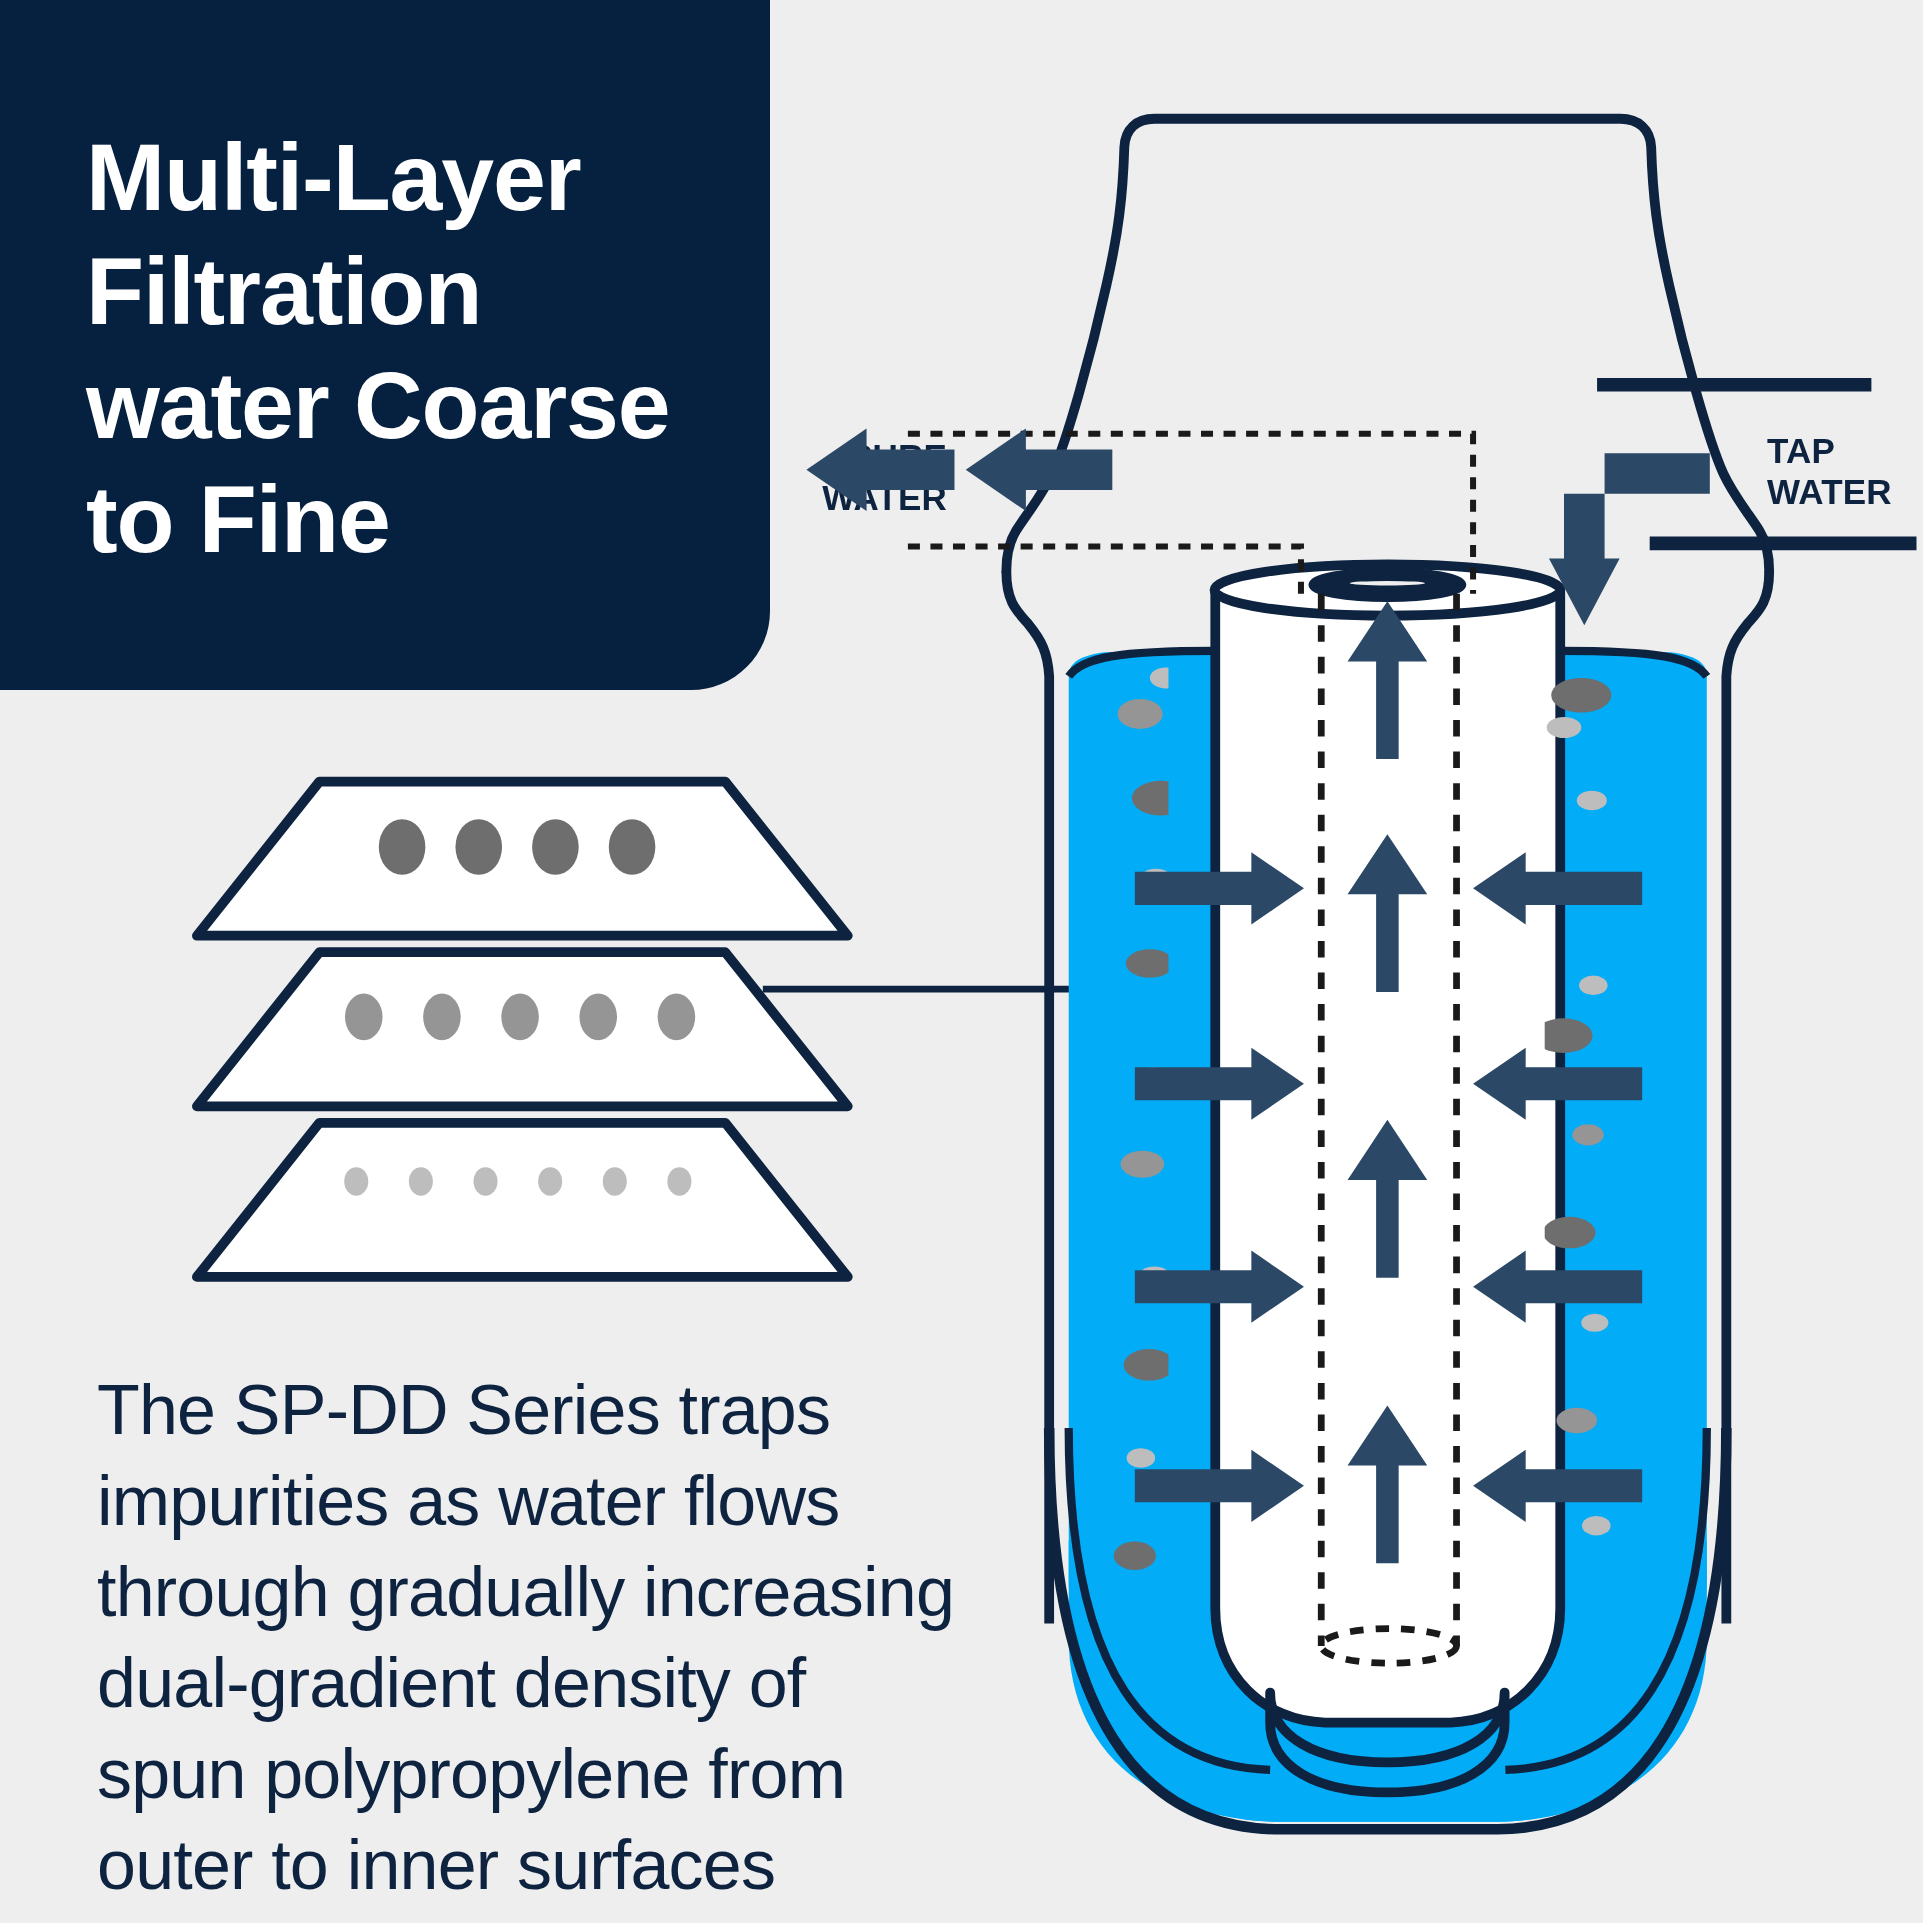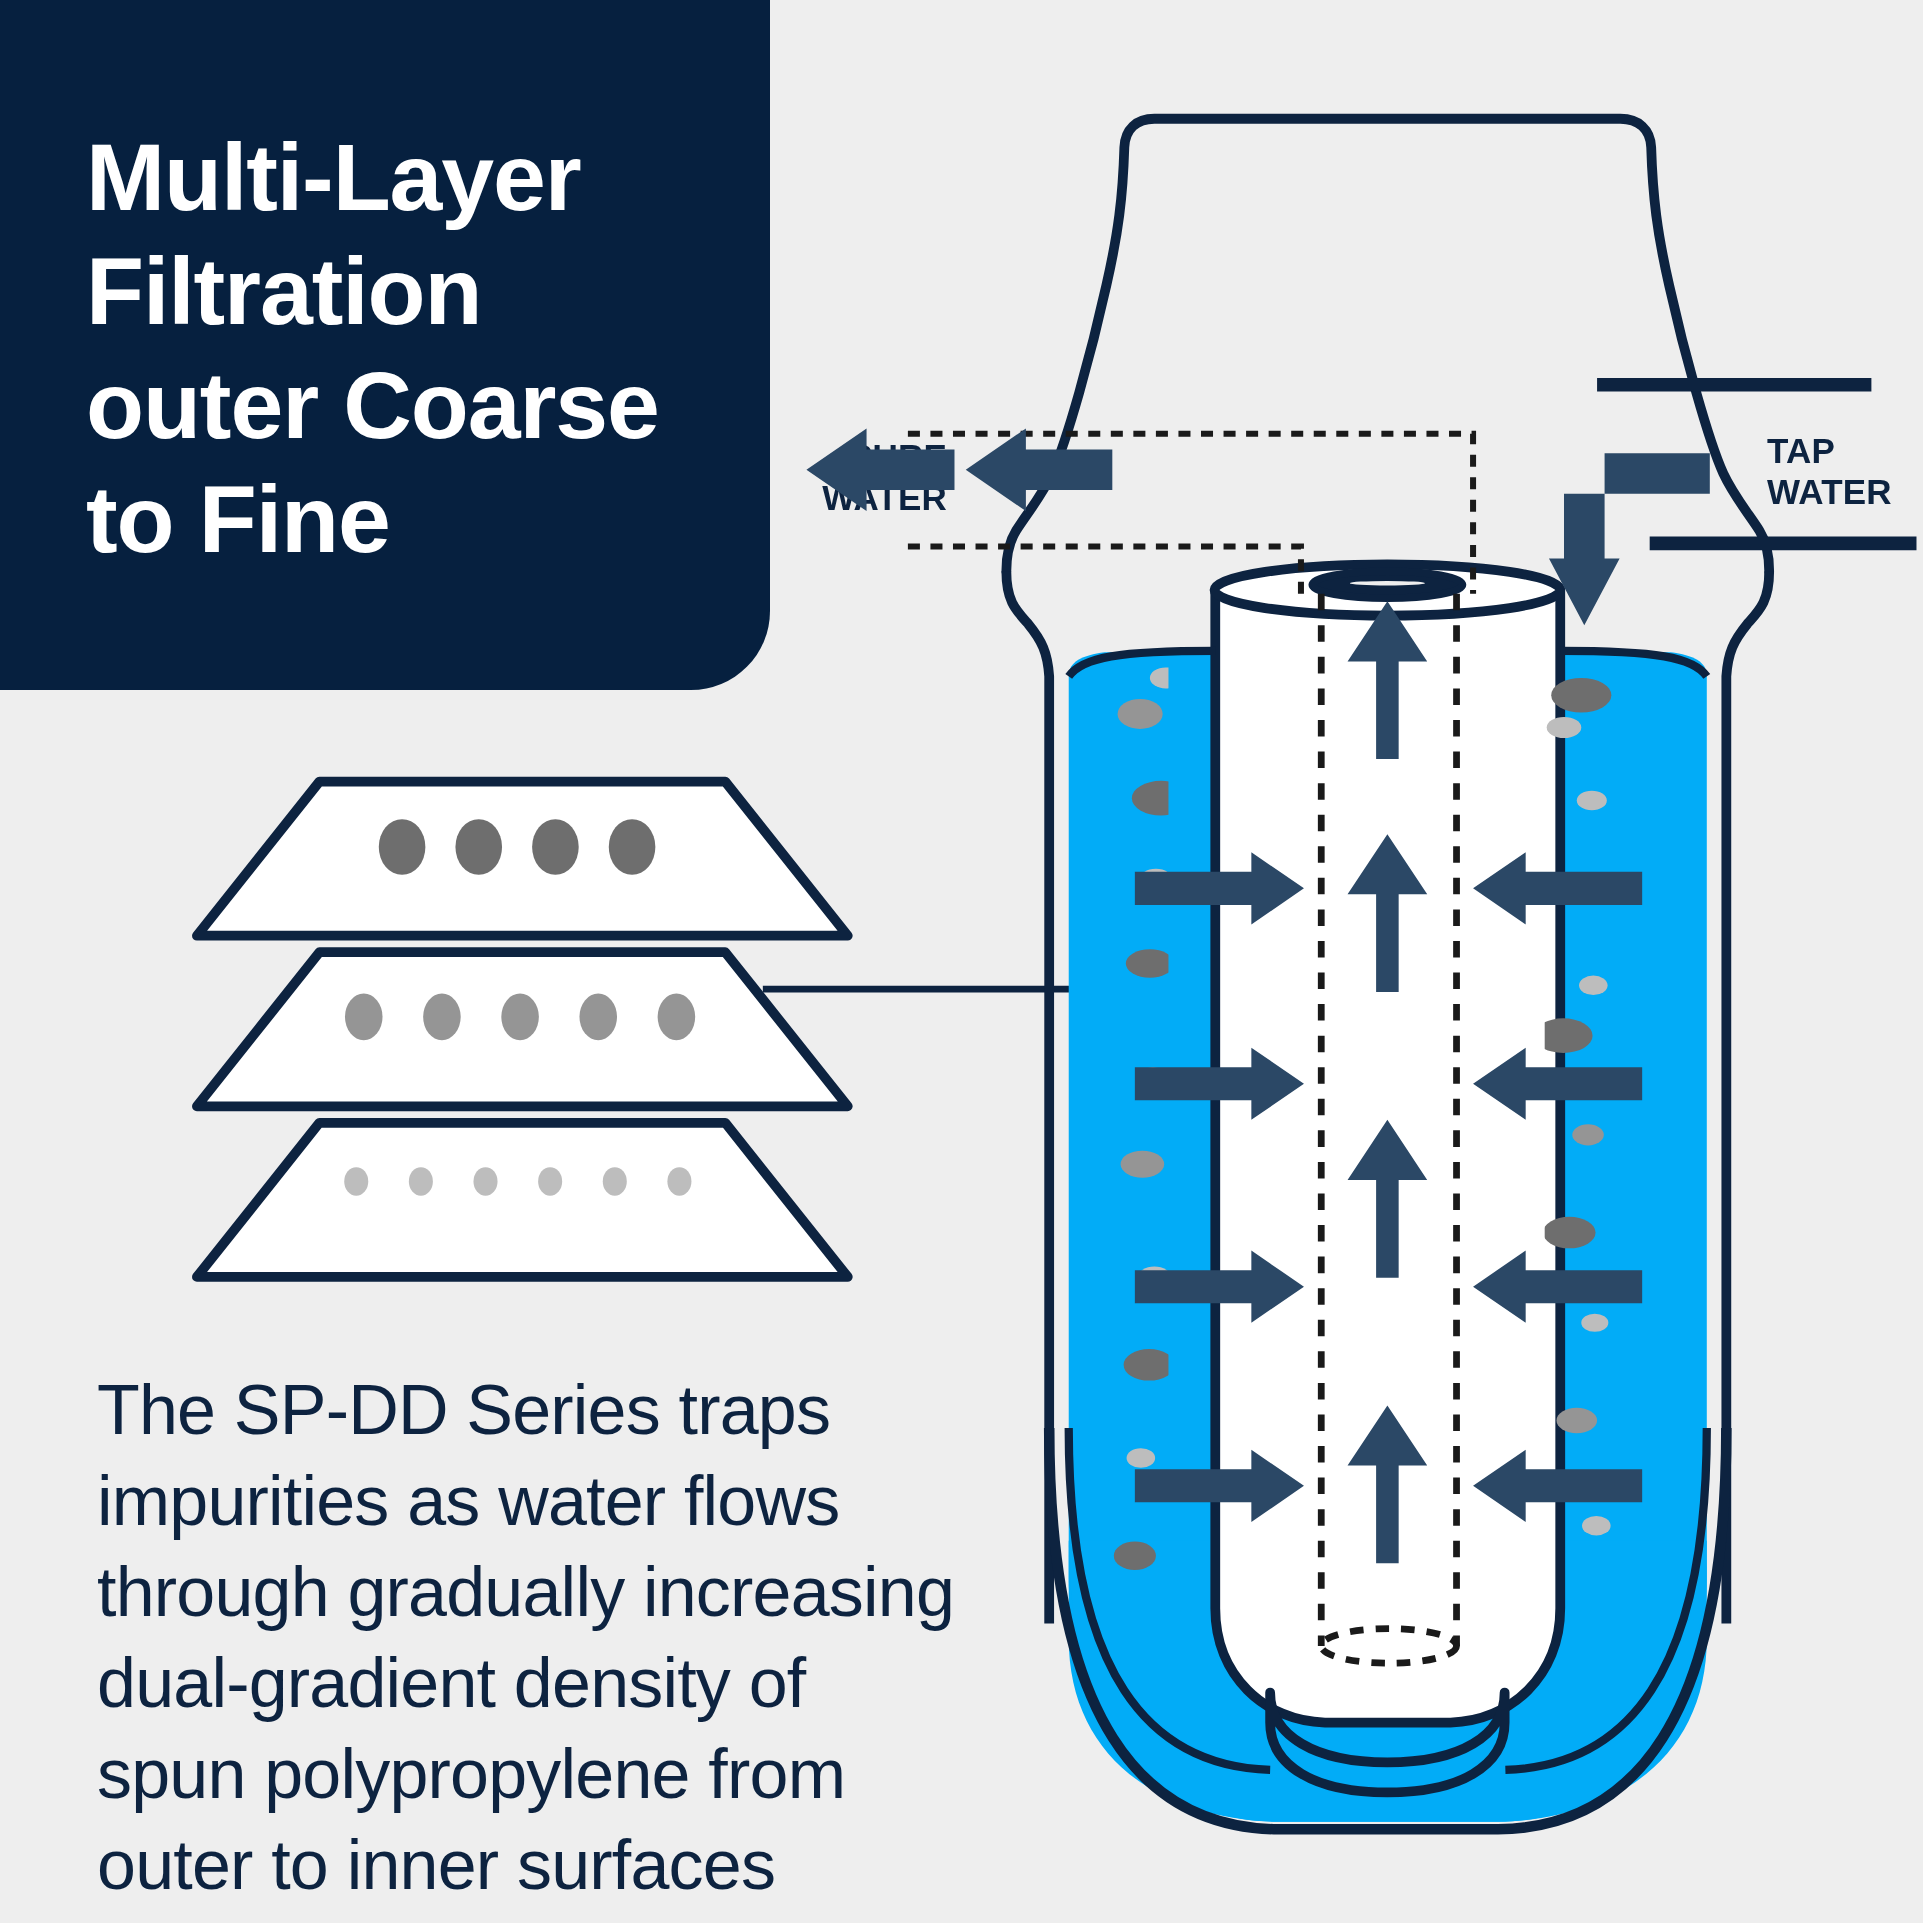--- a/index.html
+++ b/index.html
@@ -60,21 +60,21 @@
   #tap-water-label { left:1743px; top:430px; width:180px; text-align:left;margin-left:24px; }
 </style>
 </head>
 <body>
 
 <div id="root">
 
   <div class="title-panel">
     <div class="title-text">Multi-Layer
 Filtration
-outer Coarse
+water Coarse
 to Fine</div>
   </div>
 
   <div class="body-text">The SP-DD Series traps
 impurities as water flows
 through gradually increasing
 dual-gradient density of
 spun polypropylene from
 outer to inner surfaces</div>
 

